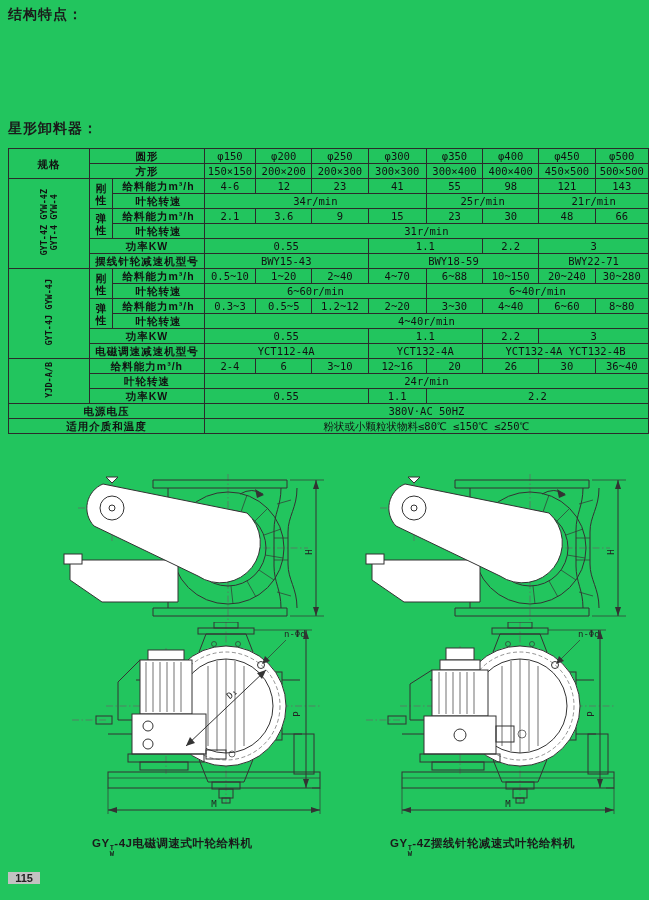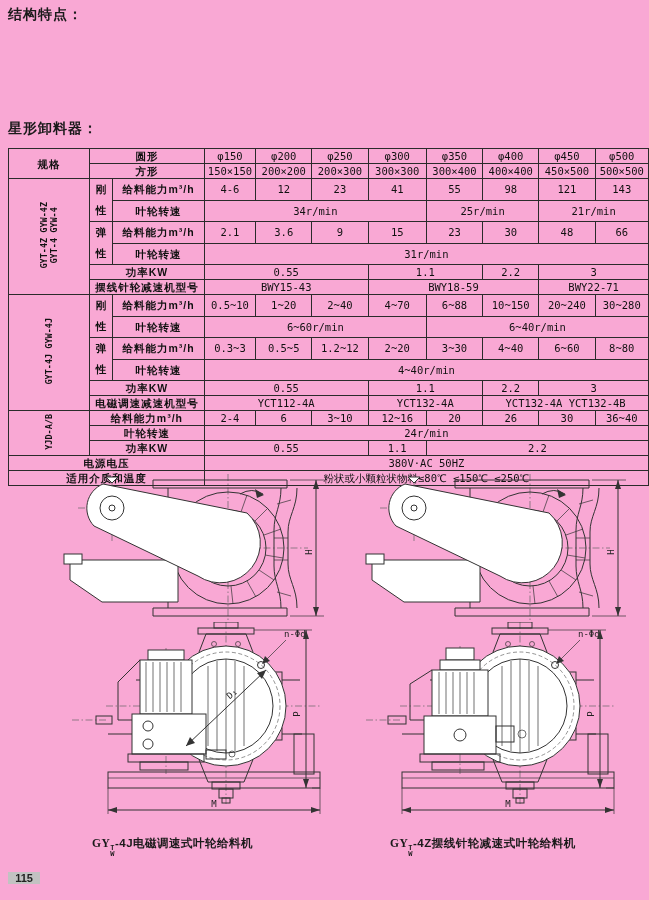--- a/index.html
+++ b/index.html
@@ -1,44 +1,44 @@
 <!DOCTYPE html>
 <html><head>
 <meta charset="utf-8">
 <style>
   html,body{margin:0;padding:0;background:#e8e8e8;}
-  #page{position:relative;width:649px;height:900px;background:#f9a8d4;overflow:hidden;
+  #page{position:relative;width:649px;height:900px;background:#22c55e;overflow:hidden;
         font-family:"Liberation Sans",sans-serif;color:#1a1a1a;}
   .h1{position:absolute;left:8px;font-size:14px;font-weight:bold;letter-spacing:1px;}
   #para{position:absolute;left:8px;top:26px;width:634px;font-size:12.5px;line-height:23px;
         text-align:justify;text-indent:2em;letter-spacing:0.5px;}
   
   #spec-table{position:absolute;left:8px;top:148px;border-collapse:collapse;table-layout:fixed;padding-left:13px;}
   #spec-table td{border:1px solid #2b2b2b;text-align:center;vertical-align:middle;
         font-size:10.5px;height:14px;padding:0 1px;line-height:12px;
         font-family:"DejaVu Sans Mono","Liberation Mono",monospace;color:#111;}
   #spec-table td.lab{font-family:"Liberation Sans",sans-serif;font-weight:bold;letter-spacing:1px;}
   #spec-table td.sub{font-family:"Liberation Sans",sans-serif;font-weight:bold;}
-  #spec-table td.sub span{display:inline-block;width:1.05em;word-break:break-all;line-height:21px;}
+  #spec-table td.sub span{display:inline-block;width:1.05em;word-break:break-all;line-height:12px;}
   #spec-table td.vert{padding:0;}
   #spec-table td.vert span{display:inline-block;writing-mode:vertical-rl;transform:rotate(180deg);
         white-space:pre-line;font-size:8.5px;line-height:10px;letter-spacing:0;
         font-family:"DejaVu Sans Mono",monospace;font-weight:bold;}
   
   .drawing{position:absolute;}
   svg line,svg path,svg circle,svg rect,svg polyline{stroke:#333;fill:none;stroke-width:1;}
   svg .thin{stroke-width:0.7;}
   svg .dash{stroke:#666;stroke-width:0.7;stroke-dasharray:7 2.5 1.5 2.5;}
   svg .dash2{stroke:#666;stroke-width:0.7;stroke-dasharray:4 2.5;}
   svg .wfill{fill:#ffffff;}
   svg .arr{fill:#333;stroke:none;}
   svg text{fill:#222;stroke:none;font-family:"DejaVu Sans Mono",monospace;font-size:9px;}
   .caption{position:absolute;font-size:11.5px;font-weight:bold;letter-spacing:0.5px;
         font-family:"Liberation Sans",sans-serif;white-space:nowrap;}
-  .caption .mono{font-family:Liberation Serif, serif;}
+  .caption .mono{font-family:Liberation Sans, sans-serif;}
   .stack{display:inline-flex;flex-direction:column;vertical-align:-3px;line-height:1;}
   .stack i{font-style:normal;font-size:7px;font-family:"DejaVu Sans Mono",monospace;line-height:6px;}
   
   #footer{position:absolute;left:8px;right:0;top:872px;height:17px;display:flex;align-items:flex-start;}
   #page-num{width:32px;background:#c2c2c2;color:#222;font-size:11px;font-weight:bold;
         display:flex;align-items:center;justify-content:center;}
   #footer-stripe{width:5px;background:#9a9a9a;margin-left:1px;}
   #footer-bar{flex:1;background:#d8d8d8;margin-left:1px;}
 </style>
 </head>

